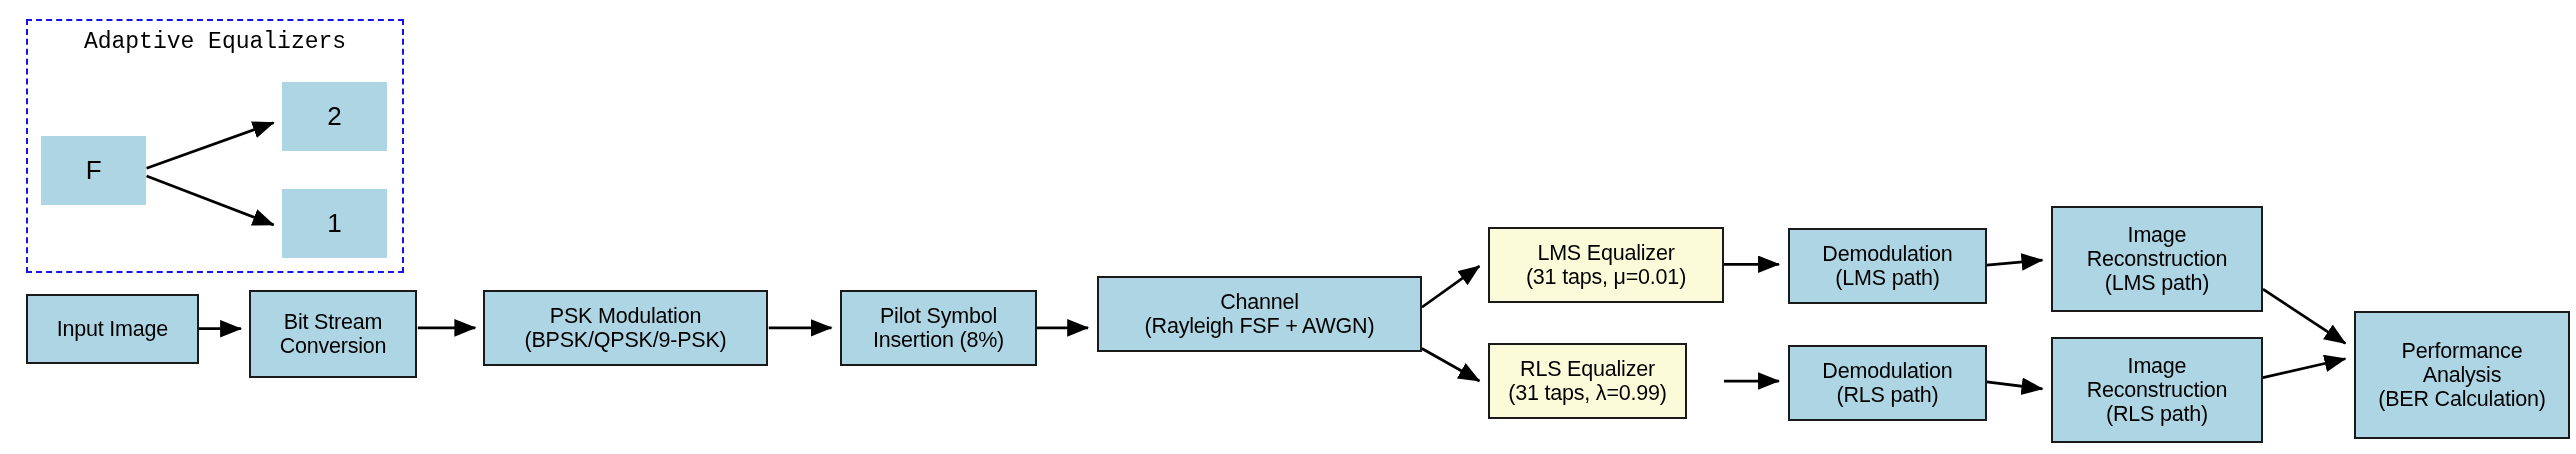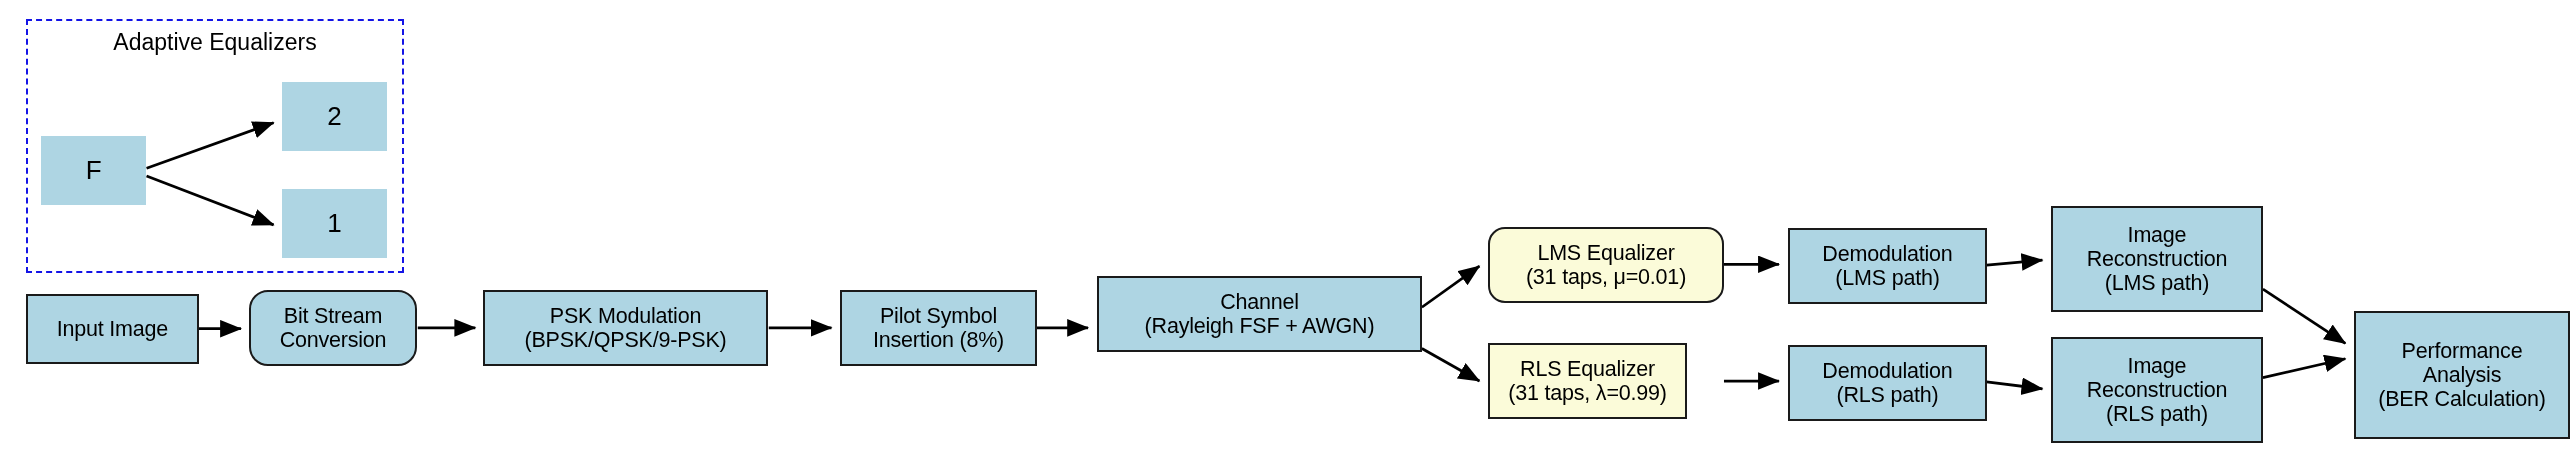--- a/index.html
+++ b/index.html
@@ -50,21 +50,21 @@
   .group-box {
     position: absolute;
     box-sizing: border-box;
     border: 2.6px dashed #1414e6;
     background: transparent;
     z-index: 1;
   }
   .group-title {
     position: absolute;
     text-align: center;
-    font-family: Liberation Sans, sans-serif;
+    font-family: Liberation Mono, monospace;
     font-size: 23px;
     color: #000000;
     z-index: 2;
     white-space: nowrap;
   }
 </style>
 </head>
 <body>
 
 <div id="canvas">
@@ -94,29 +94,29 @@
   </svg>
 
   <div class="group-box" style="left: 26px; top: 19px; width: 378px; height: 254px;"></div>
   <div class="group-title" style="left: 26px; top: 29px; width: 378px;">Adaptive Equalizers</div>
 
   <div id="node-layer">
       <div class="node plain" style="left: 41px; top: 136px; width: 105px; height: 69px;"><span>F</span></div>
       <div class="node plain" style="left: 282px; top: 82px; width: 105px; height: 69px;"><span>2</span></div>
       <div class="node plain" style="left: 282px; top: 189px; width: 105px; height: 69px;"><span>1</span></div>
       <div class="node" style="left: 6.9px; top: 294px; width: 173px; height: 70px; margin-left: 19px;"><span>Input Image</span></div>
-      <div class="node" style="left: 249px; top: 290px; width: 168px; height: 76px; border-radius: 19px;"><span>Bit Stream
+      <div class="node" style="left: 249px; top: 290px; width: 168px; height: 88px;"><span>Bit Stream
 Conversion</span></div>
       <div class="node" style="left: 483px; top: 290px; width: 285px; height: 76px;"><span>PSK Modulation
 (BPSK/QPSK/9-PSK)</span></div>
       <div class="node" style="left: 840px; top: 290px; width: 197px; height: 76px; justify-content: center;"><span>Pilot Symbol
 Insertion (8%)</span></div>
       <div class="node" style="left: 1097px; top: 276px; width: 325px; height: 76px;"><span>Channel
 (Rayleigh FSF + AWGN)</span></div>
-      <div class="node yellow" style="left: 1488px; top: 227px; width: 236px; height: 76px; border-radius: 17px;"><span>LMS Equalizer
+      <div class="node yellow" style="left: 1488px; top: 227px; width: 236px; height: 76px;"><span>LMS Equalizer
 (31 taps, μ=0.01)</span></div>
       <div class="node yellow" style="left: 1488px; top: 343px; width: 199px; height: 76px;"><span>RLS Equalizer
 (31 taps, λ=0.99)</span></div>
       <div class="node" style="left: 1788px; top: 228px; width: 199px; height: 76px;"><span>Demodulation
 (LMS path)</span></div>
       <div class="node" style="left: 1788px; top: 345px; width: 199px; height: 76px;"><span>Demodulation
 (RLS path)</span></div>
       <div class="node" style="left: 2051px; top: 206px; width: 212px; height: 106px;"><span>Image
 Reconstruction
 (LMS path)</span></div>

